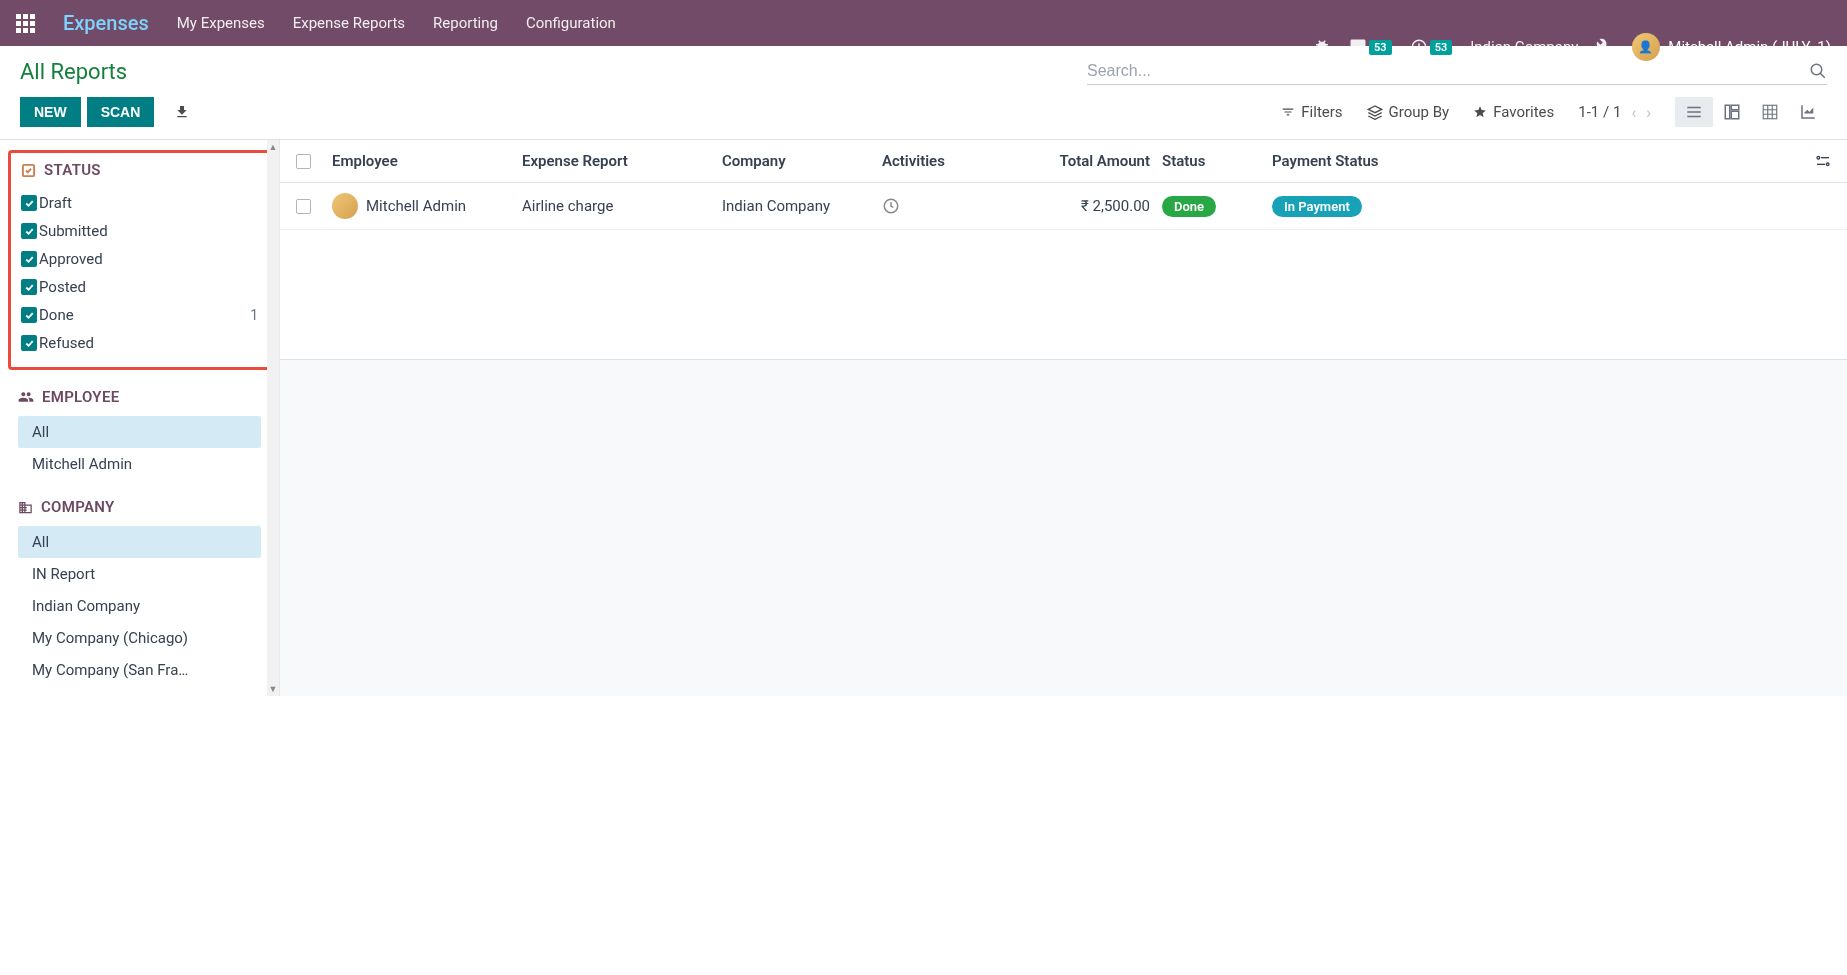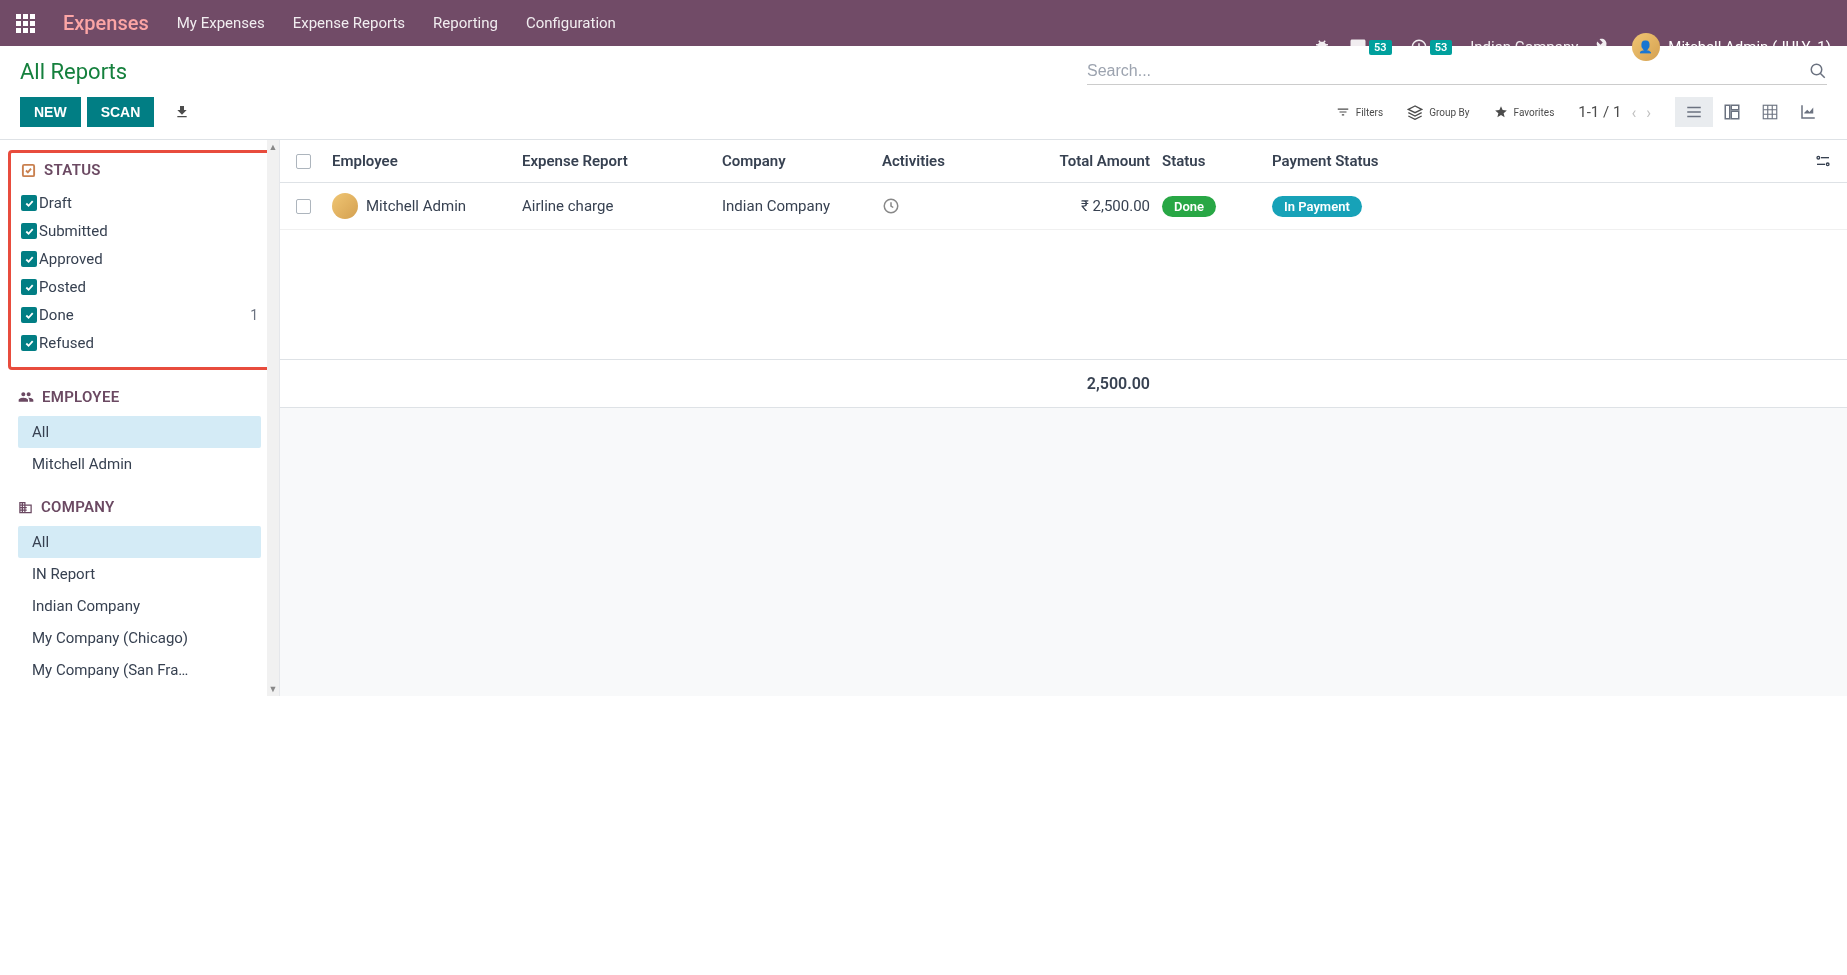--- a/index.html
+++ b/index.html
@@ -3,21 +3,21 @@
 <meta charset="utf-8">
 <style>
 * { box-sizing: border-box; margin: 0; padding: 0; }
 body { font-family: -apple-system, BlinkMacSystemFont, "Segoe UI", Roboto, "Helvetica Neue", Arial, sans-serif; font-size: 14px; color: #374151; background: #fff; }
 
 
 .navbar { background: #714b67; color: #fff; height: 46px; display: flex; align-items: center; padding: 0 16px; font-size: 15px; }
 .navbar-left { display: flex; align-items: center; gap: 28px; }
 .apps-icon { display: grid; grid-template-columns: repeat(3, 5px); grid-template-rows: repeat(3, 5px); gap: 2px; cursor: pointer; }
 .apps-icon span { background: #fff; width: 5px; height: 5px; }
-.app-title { font-size: 20px; font-weight: 500; color: #fca5a5; }
+.app-title { font-size: 20px; font-weight: 500; color: #7dd3fc; }
 .nav-item { color: rgba(255,255,255,0.9); cursor: pointer; font-size: 15px; }
 .navbar-right { margin-left: auto; display: flex; align-items: center; gap: 18px; margin-top: 48px; }
 .nav-icon { color: rgba(255,255,255,0.9); cursor: pointer; display: flex; align-items: center; position: relative; }
 .badge { background: #00a09d; color: #fff; font-size: 11px; padding: 1px 5px; border-radius: 2px; margin-left: 2px; font-weight: 600; }
 .user-chip { display: flex; align-items: center; gap: 8px; cursor: pointer; color: #fff; }
 .avatar { width: 28px; height: 28px; border-radius: 50%; background: linear-gradient(135deg, #f0c674, #d4a050); display: flex; align-items: center; justify-content: center; font-size: 12px; }
 
 
 .control-panel { padding: 12px 20px 0 20px; }
 .cp-top { display: flex; align-items: center; }
@@ -27,21 +27,21 @@
 .search-input::placeholder { color: #9ca3af; }
 .search-icon { color: #6b7280; cursor: pointer; }
 
 .cp-bottom { display: flex; align-items: center; margin-top: 12px; padding-bottom: 12px; }
 .btn { border: none; padding: 7px 14px; font-size: 14px; font-weight: 600; cursor: pointer; }
 .btn-primary { background: #017e84; color: #fff; }
 .btn + .btn { margin-left: 6px; }
 .download-icon { margin-left: 20px; color: #4c4c4c; cursor: pointer; }
 
 .cp-right { margin-left: auto; display: flex; align-items: center; gap: 24px; }
-.filter-btn { display: flex; align-items: center; gap: 6px; color: #4c4c4c; cursor: pointer; font-size: 10px; }
+.filter-btn { display: flex; align-items: center; gap: 6px; color: #4c4c4c; cursor: pointer; font-size: 15px; }
 .pager { color: #4c4c4c; font-size: 15px; display: flex; align-items: center; gap: 10px; }
 .pager-arrow { color: #c0c0c0; cursor: pointer; font-size: 16px; }
 .view-switcher { display: flex; gap: 0; }
 .view-btn { padding: 6px 10px; cursor: pointer; color: #6b7280; display: flex; align-items: center; }
 .view-btn.active { background: #e9ecef; }
 
 
 .main { display: flex; border-top: 1px solid #dee2e6; }
 
 
@@ -348,26 +348,16 @@
       <div class="col-status">
         <span class="status-done">Done</span>
       </div>
       <div class="col-payment">
         <span class="status-payment">In Payment</span>
       </div>
     </div>
 
     <div class="table-spacer"></div>
 
-    <div class="table-footer">
-      <div class="col-check"></div>
-      <div class="col-employee"></div>
-      <div class="col-report"></div>
-      <div class="col-company"></div>
-      <div class="col-activities"></div>
-      <div class="col-amount">2,500.00</div>
-      <div class="col-status"></div>
-      <div class="col-payment"></div>
-    </div>
 
     <div class="footer-spacer"></div>
   </div>
 </div>
 
 </body></html>

